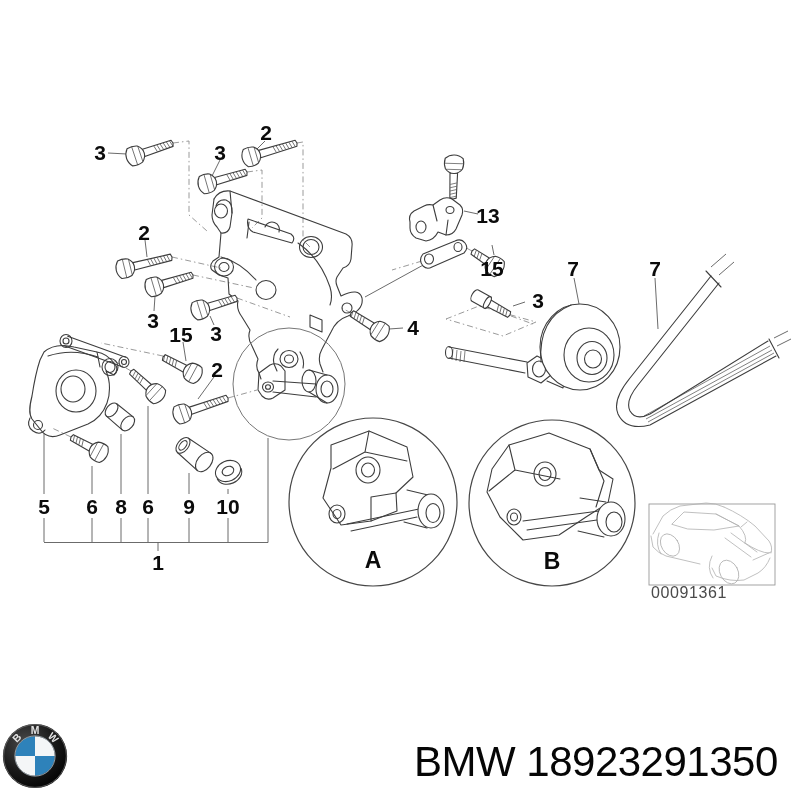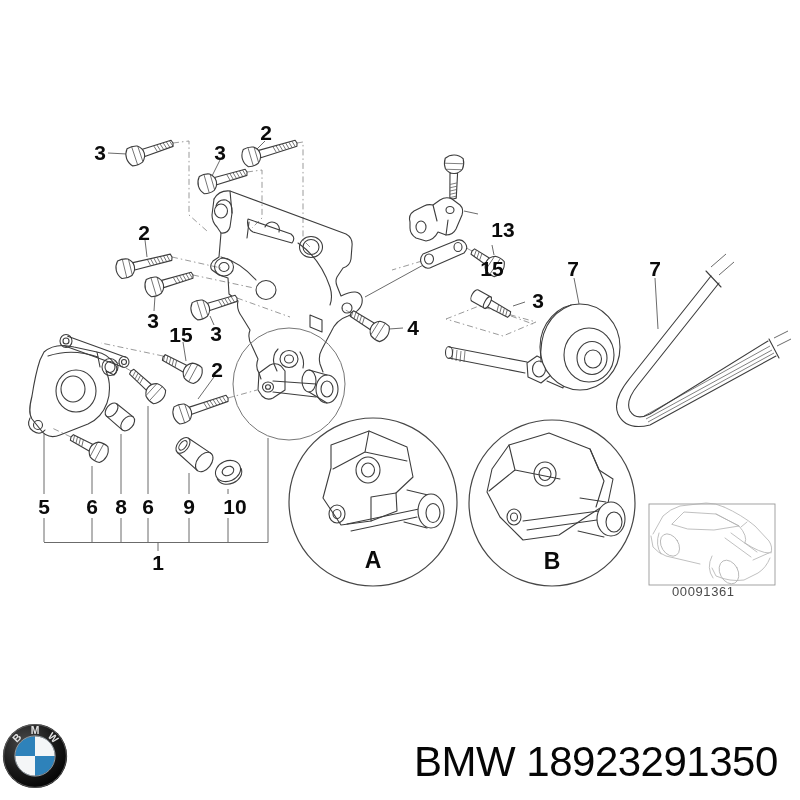--- a/index.html
+++ b/index.html
@@ -11,21 +11,21 @@
   .fw{fill:#ffffff;}
   .thr{stroke:#3d3d3d;stroke-width:0.65;fill:none;}
   .thin{stroke:#5a5a5a;stroke-width:0.9;fill:none;}
   .dash{stroke:#8e8e8e;stroke-width:0.9;fill:none;stroke-dasharray:6 3 1.5 3;}
   .ltc{stroke:#b0b0b0;stroke-width:0.8;fill:none;stroke-linecap:round;stroke-linejoin:round;}
   .detc{stroke:#474747;stroke-width:1.2;fill:none;}
   .callout{position:absolute;transform:translate(-50%,-50%);font-size:21px;font-weight:700;
            color:#0b0b0b;white-space:nowrap;line-height:1;}
   .detail-label{position:absolute;transform:translate(-50%,-50%);font-size:23px;font-weight:700;
            color:#0b0b0b;line-height:1;}
-  .img-code{position:absolute;left:672px;top:585px;font-size:13px;color:#4a4a4a;
+  .img-code{position:absolute;left:651px;top:585px;font-size:16px;color:#4a4a4a;
            letter-spacing:0.6px;line-height:1;}
   .part-text{position:absolute;left:414px;top:741px;font-size:42px;font-weight:400;
            color:#060606;letter-spacing:-0.5px;line-height:1;white-space:nowrap;}
   .roundel{position:absolute;left:1px;top:722px;width:68px;height:68px;}
 </style>
 </head>
 <body>
 
 <div class="stage">
 
@@ -400,31 +400,31 @@
   <div id="callouts">
       <span class="callout" style="left: 100px; top: 152px;">3</span>
       <span class="callout" style="left: 220px; top: 152px;">3</span>
       <span class="callout" style="left: 266px; top: 132px;">2</span>
       <span class="callout" style="left: 144px; top: 232px;">2</span>
       <span class="callout" style="left: 153px; top: 320px;">3</span>
       <span class="callout" style="left: 216px; top: 333px;">3</span>
       <span class="callout" style="left: 181px; top: 334px;">15</span>
       <span class="callout" style="left: 217px; top: 369px;">2</span>
       <span class="callout" style="left: 413px; top: 327px;">4</span>
-      <span class="callout" style="left: 503px; top: 215px; margin-top: 14px;">13</span>
+      <span class="callout" style="left: 488px; top: 215px;">13</span>
       <span class="callout" style="left: 492px; top: 236px; margin-top: 32px;">15</span>
       <span class="callout" style="left: 538px; top: 300px;">3</span>
       <span class="callout" style="left: 573px; top: 268px;">7</span>
       <span class="callout" style="left: 655px; top: 268px;">7</span>
       <span class="callout" style="left: 44px; top: 506px;">5</span>
       <span class="callout" style="left: 92px; top: 506px;">6</span>
       <span class="callout" style="left: 121px; top: 506px;">8</span>
       <span class="callout" style="left: 148px; top: 506px;">6</span>
       <span class="callout" style="left: 189px; top: 506px;">9</span>
-      <span class="callout" style="left: 235px; top: 506px; text-align: right;">10</span>
+      <span class="callout" style="left: 228px; top: 506px; text-align: right;">10</span>
       <span class="callout" style="left: 158px; top: 562px;">1</span>
       <span class="detail-label" style="left: 373px; top: 560px;">A</span>
       <span class="detail-label" style="left: 552px; top: 561px;">B</span>
     </div>
 
   <div class="img-code">00091361</div>
 
   <svg class="roundel" viewBox="-36 -36 72 72">
     <defs>
       <radialGradient id="ringGrad" cx="35%" cy="30%" r="80%">

